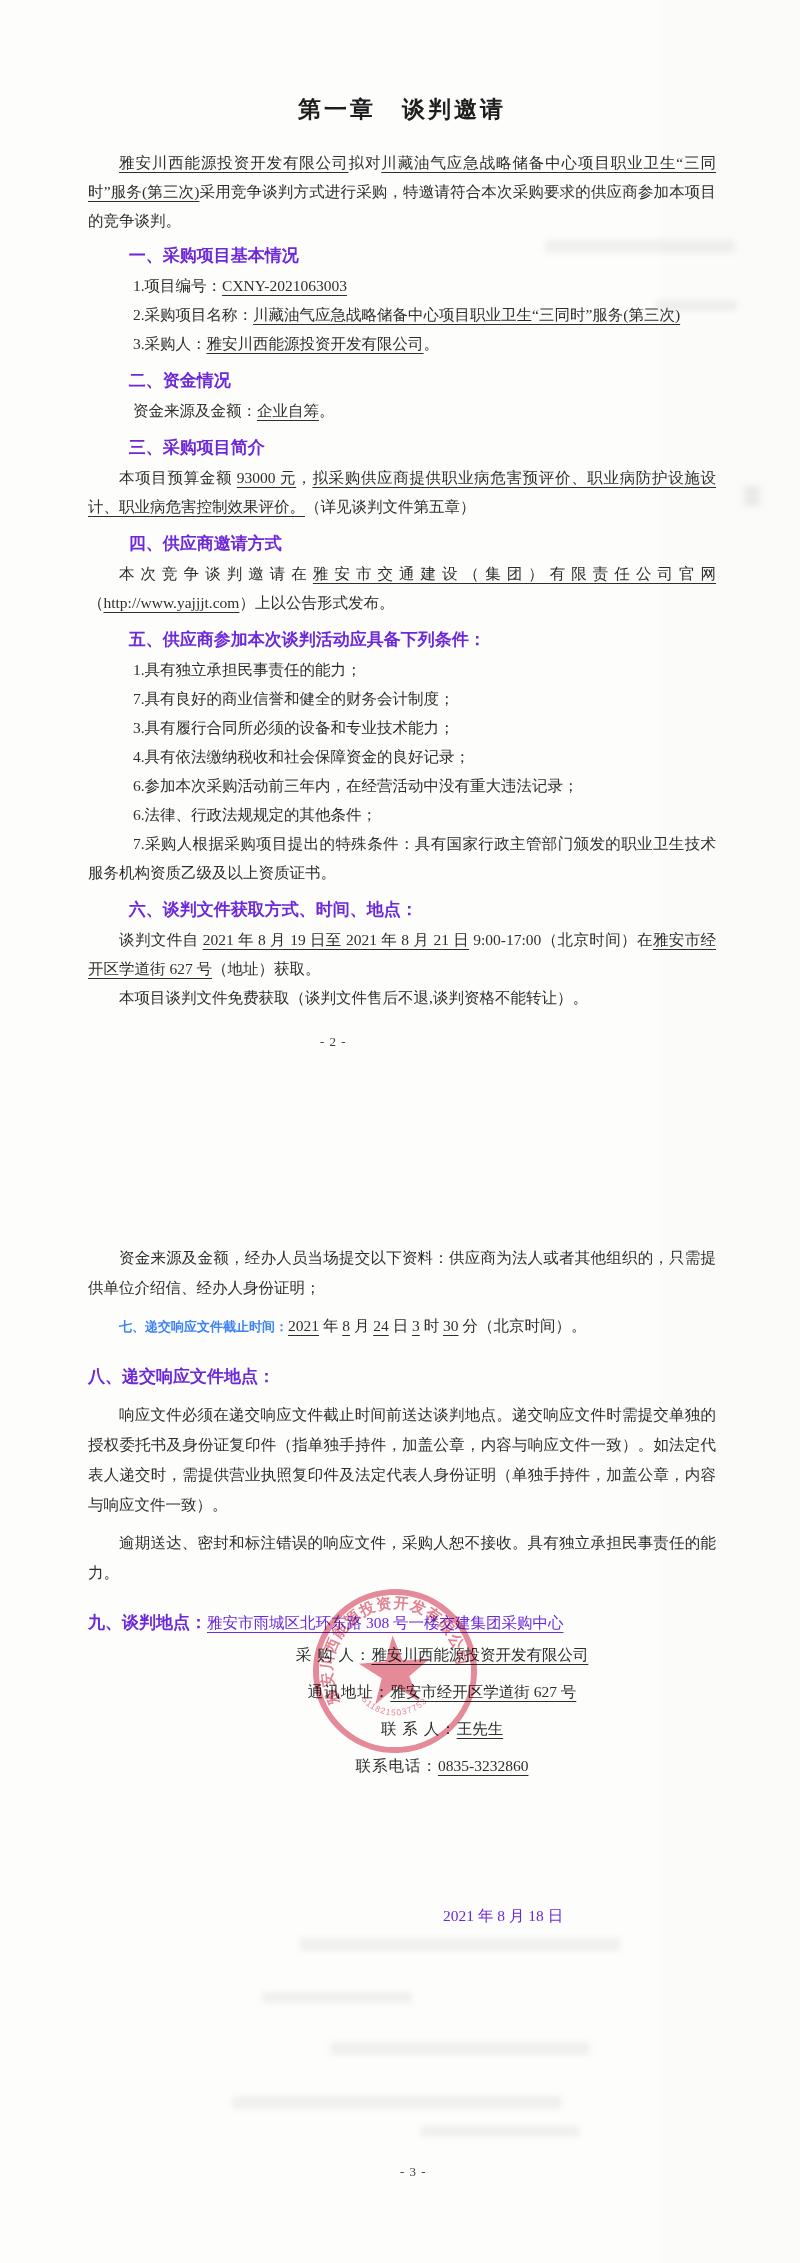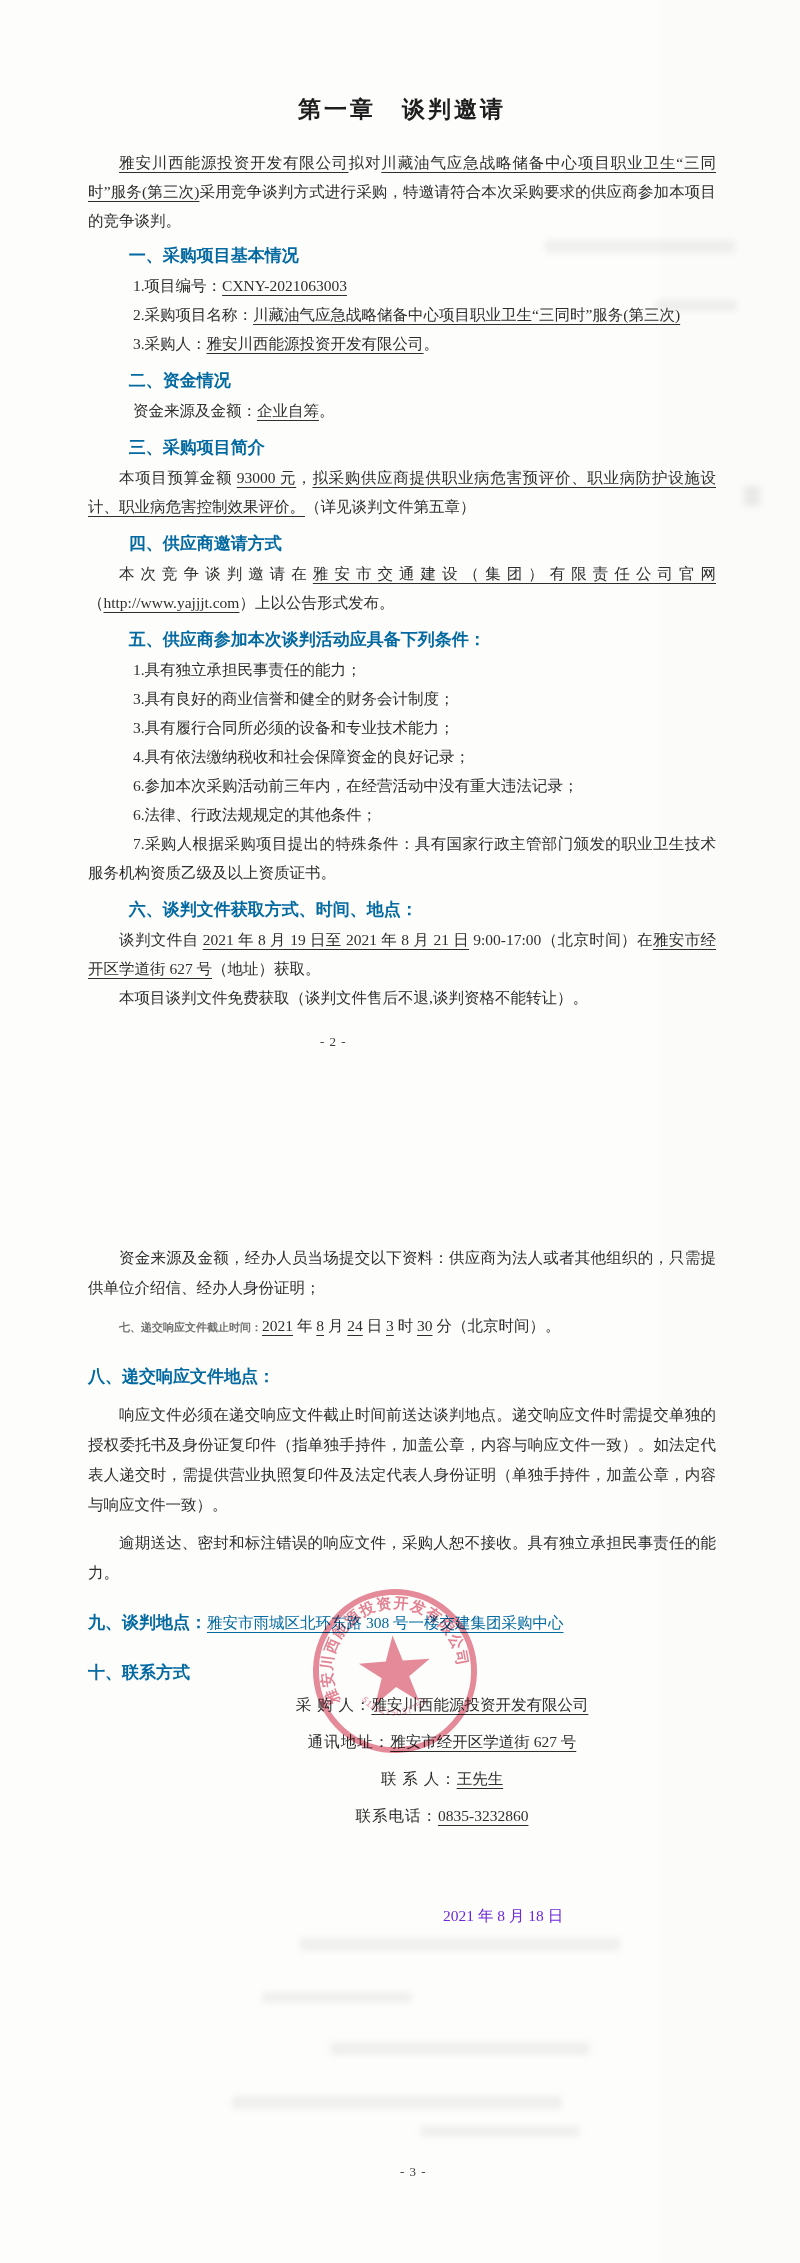--- a/index.html
+++ b/index.html
@@ -15,32 +15,32 @@
   .p1{top:96px;}
   .p2{top:1243px;}
   .title{
     margin:0 0 26px 0;
     font-family:"Liberation Sans","DejaVu Sans",sans-serif;
     font-size:23px;font-weight:700;color:#1e1e1e;
     text-align:center;letter-spacing:3px;line-height:26px;
   }
   .hd{
     font-family:"Liberation Sans","DejaVu Sans",sans-serif;
-    font-weight:700;color:#0369a1;font-size:17px;
+    font-weight:700;color:#6d28d9;font-size:17px;
     line-height:30px;margin:8px 0 0 0;text-indent:2.4em;
   }
   .hd.flush{text-indent:0;margin-top:20px;}
   .body{margin:0;font-size:15.5px;line-height:29px;text-align:justify;}
   .p2 .body{line-height:30px;}
   .indent{text-indent:2em;}
   .item{text-indent:2.9em;}
   .u{text-decoration:underline;text-decoration-thickness:1px;text-underline-offset:4px;}
   .hd-inline{
     font-family:"Liberation Sans","DejaVu Sans",sans-serif;
-    font-weight:700;color:#737373;font-size:11px;
+    font-weight:700;color:#3b82f6;font-size:13px;
   }
   .h1mt{margin-top:6px;}
   .h8mt{margin-top:4px;}
   .pstd{margin-top:8px;}
   .contacts{margin-top:6px;margin-left:80px;text-align:center;}
   .contact-row{line-height:22px;margin-bottom:15px;font-size:15.5px;}
   .clabel{letter-spacing:1px;}
   .pagenum{
     position:absolute;font-size:13px;color:#3a3a3a;letter-spacing:1px;
     font-family:"Liberation Serif","DejaVu Serif",serif;
@@ -89,21 +89,21 @@
 
     <p class="body indent"><span>本项目预算金额 </span><span class="u">93000 元</span><span>，</span><span class="u">拟采购供应商提供职业病危害预评价、职业病防护设施设计、职业病危害控制效果评价。</span><span>（详见谈判文件第五章）</span></p>
 
     <h2 class="hd">四、供应商邀请方式</h2>
 
     <p class="body indent"><span>本次竞争谈判邀请在</span><span class="u">雅安市交通建设（集团）有限责任公司官网</span><span>（</span><span class="u">http://www.yajjjt.com</span><span>）上以公告形式发布。</span></p>
 
     <h2 class="hd">五、供应商参加本次谈判活动应具备下列条件：</h2>
 
     <p class="body item">1.具有独立承担民事责任的能力；</p>
-    <p class="body item">3.具有良好的商业信誉和健全的财务会计制度；</p>
+    <p class="body item">7.具有良好的商业信誉和健全的财务会计制度；</p>
     <p class="body item">3.具有履行合同所必须的设备和专业技术能力；</p>
     <p class="body item">4.具有依法缴纳税收和社会保障资金的良好记录；</p>
     <p class="body item">6.参加本次采购活动前三年内，在经营活动中没有重大违法记录；</p>
     <p class="body item">6.法律、行政法规规定的其他条件；</p>
     <p class="body item">7.采购人根据采购项目提出的特殊条件：具有国家行政主管部门颁发的职业卫生技术服务机构资质乙级及以上资质证书。</p>
 
     <h2 class="hd">六、谈判文件获取方式、时间、地点：</h2>
 
     <p class="body indent"><span>谈判文件自 </span><span class="u">2021 年 8 月 19 日至 2021 年 8 月 21 日</span><span> 9:00-17:00（北京时间）在</span><span class="u">雅安市经开区学道街 627 号</span><span>（地址）获取。</span></p>
 
@@ -119,21 +119,20 @@
     <p class="body indent pstd"><span class="hd-inline">七、递交响应文件截止时间：</span><span class="u">2021</span><span> 年 </span><span class="u">8</span><span> 月 </span><span class="u">24</span><span> 日 </span><span class="u">3</span><span> 时 </span><span class="u">30</span><span> 分（北京时间）。</span></p>
 
     <h2 class="hd flush h8mt">八、递交响应文件地点：</h2>
 
     <p class="body indent pstd">响应文件必须在递交响应文件截止时间前送达谈判地点。递交响应文件时需提交单独的授权委托书及身份证复印件（指单独手持件，加盖公章，内容与响应文件一致）。如法定代表人递交时，需提供营业执照复印件及法定代表人身份证明（单独手持件，加盖公章，内容与响应文件一致）。</p>
 
     <p class="body indent pstd">逾期送达、密封和标注错误的响应文件，采购人恕不接收。具有独立承担民事责任的能力。</p>
 
     <h2 class="hd flush"><span>九、谈判地点：</span><span class="u" style="font-family:'Liberation Serif','DejaVu Serif',serif;font-weight:400;font-size:15.5px;">雅安市雨城区北环东路 308 号一楼交建集团采购中心</span></h2>
 
-    <h2 class="hd flush">十、联系方式</h2>
 
     <div class="contacts">
       <div class="contact-row"><span class="clabel">采 购 人：</span><span class="u">雅安川西能源投资开发有限公司</span></div>
       <div class="contact-row"><span class="clabel">通讯地址：</span><span class="u">雅安市经开区学道街 627 号</span></div>
       <div class="contact-row"><span class="clabel">联 系 人：</span><span class="u">王先生</span></div>
       <div class="contact-row"><span class="clabel">联系电话：</span><span class="u">0835-3232860</span></div>
     </div>
   </div>
 
   <svg class="seal" viewBox="0 0 200 200" aria-hidden="true">

